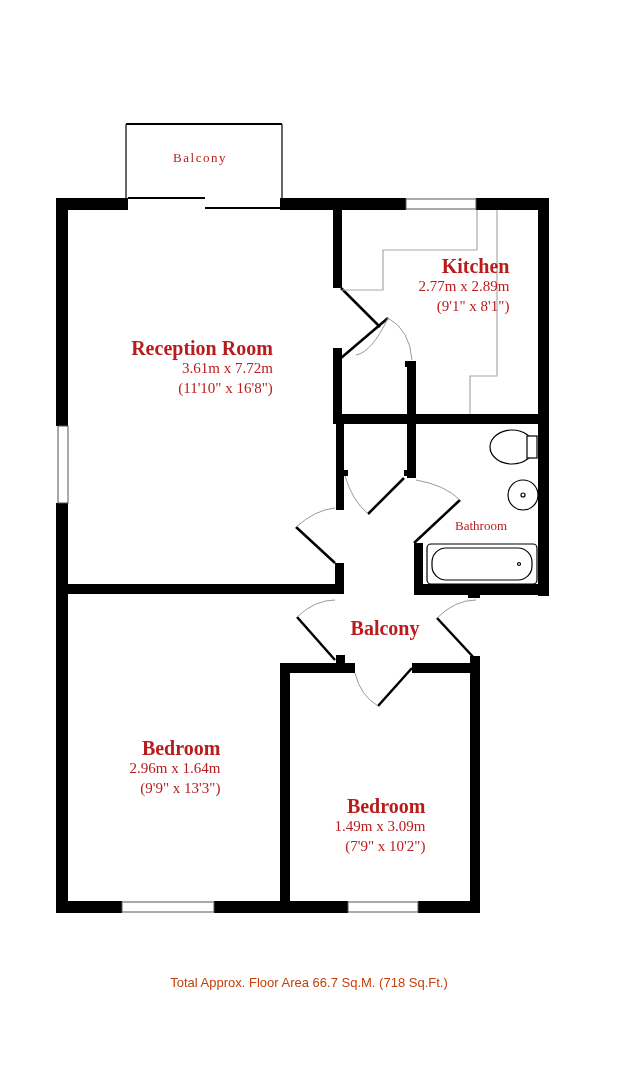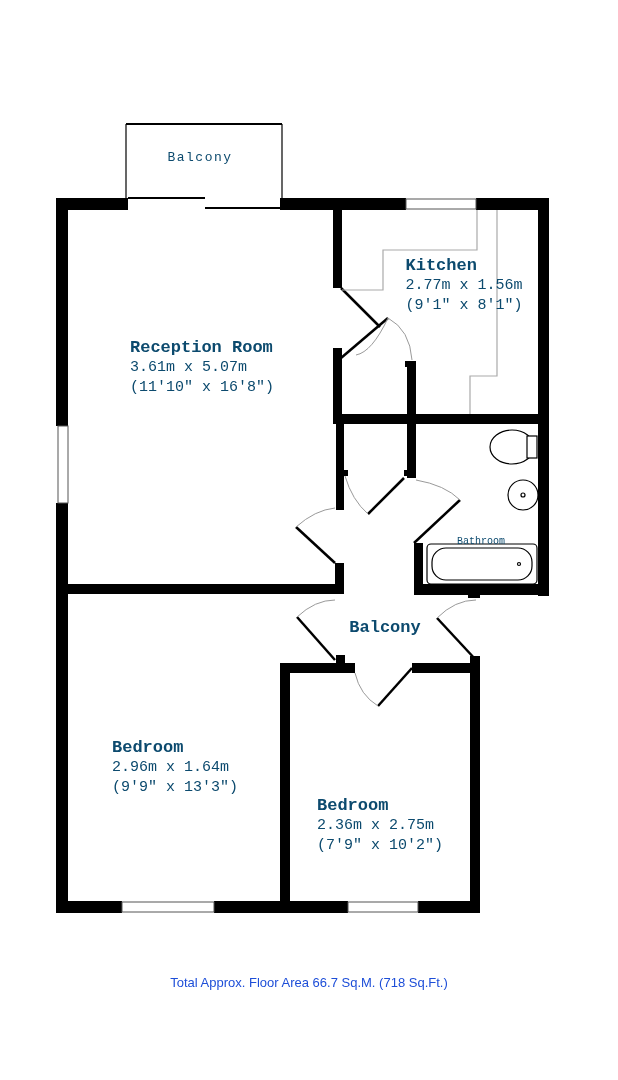--- a/index.html
+++ b/index.html
@@ -1,23 +1,23 @@
 <!DOCTYPE html>
 <html><head>
   <meta charset="utf-8">
   <style>
     html, body { margin: 0; padding: 0; background: #ffffff; }
     body { width: 618px; height: 1080px; position: relative; overflow: hidden; font-family: "Liberation Sans", sans-serif; }
     #plan { position: absolute; left: 0; top: 0; width: 618px; height: 1080px; }
-    .label { position: absolute; text-align: left; color: #0c4a6e; font-family: Liberation Mono, monospace; white-space: nowrap; transform: translateX(-50%); }
-    .room-name { font-weight: bold; font-size: 17px; line-height: 20px; }
+    .label { position: absolute; text-align: right; color: #b91c1c; font-family: Liberation Serif, serif; white-space: nowrap; transform: translateX(-50%); }
+    .room-name { font-weight: bold; font-size: 20px; line-height: 20px; }
     .room-dim { font-size: 15px; line-height: 20px; }
     .balcony-name { font-size: 13px; letter-spacing: 1.5px; line-height: 16px; }
-    .bath-name { font-size: 10px; line-height: 14px; margin-top: 16px; }
-    .footer { position: absolute; left: 309px; top: 975px; transform: translateX(-50%); font-size: 13px; color: #1d4ed8; white-space: nowrap; }
+    .bath-name { font-size: 13px; line-height: 14px; }
+    .footer { position: absolute; left: 309px; top: 975px; transform: translateX(-50%); font-size: 13px; color: #c2410c; white-space: nowrap; }
   </style>
 </head>
 <body>
 
 <svg id="plan" viewBox="0 0 618 1080" xmlns="http://www.w3.org/2000/svg">
 
   <g stroke="#000" fill="none">
     <line x1="126" y1="124" x2="282" y2="124" stroke-width="2"></line>
     <line x1="126" y1="124" x2="126" y2="200" stroke-width="1.2"></line>
     <line x1="282" y1="124" x2="282" y2="200" stroke-width="1.2"></line>
@@ -130,39 +130,39 @@
     <rect x="427" y="544" width="110" height="40" rx="4"></rect>
     <rect x="432" y="548" width="100" height="32" rx="14"></rect>
     <circle cx="519" cy="564" r="1.5"></circle>
   </g>
 </svg>
 
 <div class="label balcony-name" style="left:200px; top:150px;">Balcony</div>
 
 <div class="label" style="left:202px; top:338px;">
   <div class="room-name">Reception Room</div>
-  <div class="room-dim">3.61m x 5.07m</div>
+  <div class="room-dim">3.61m x 7.72m</div>
   <div class="room-dim">(11'10" x 16'8")</div>
 </div>
 
 <div class="label" style="left:464px; top:256px;">
   <div class="room-name">Kitchen</div>
-  <div class="room-dim">2.77m x 1.56m</div>
+  <div class="room-dim">2.77m x 2.89m</div>
   <div class="room-dim">(9'1" x 8'1")</div>
 </div>
 
 <div class="label bath-name" style="left:481px; top:519px;">Bathroom</div>
 
 <div class="label room-name" style="left:385px; top:618px;">Balcony</div>
 
 <div class="label" style="left:175px; top:738px;">
   <div class="room-name">Bedroom</div>
   <div class="room-dim">2.96m x 1.64m</div>
   <div class="room-dim">(9'9" x 13'3")</div>
 </div>
 
 <div class="label" style="left:380px; top:796px;">
   <div class="room-name">Bedroom</div>
-  <div class="room-dim">2.36m x 2.75m</div>
+  <div class="room-dim">1.49m x 3.09m</div>
   <div class="room-dim">(7'9" x 10'2")</div>
 </div>
 
 <div class="footer">Total Approx. Floor Area 66.7 Sq.M. (718 Sq.Ft.)</div>
 
 </body></html>

